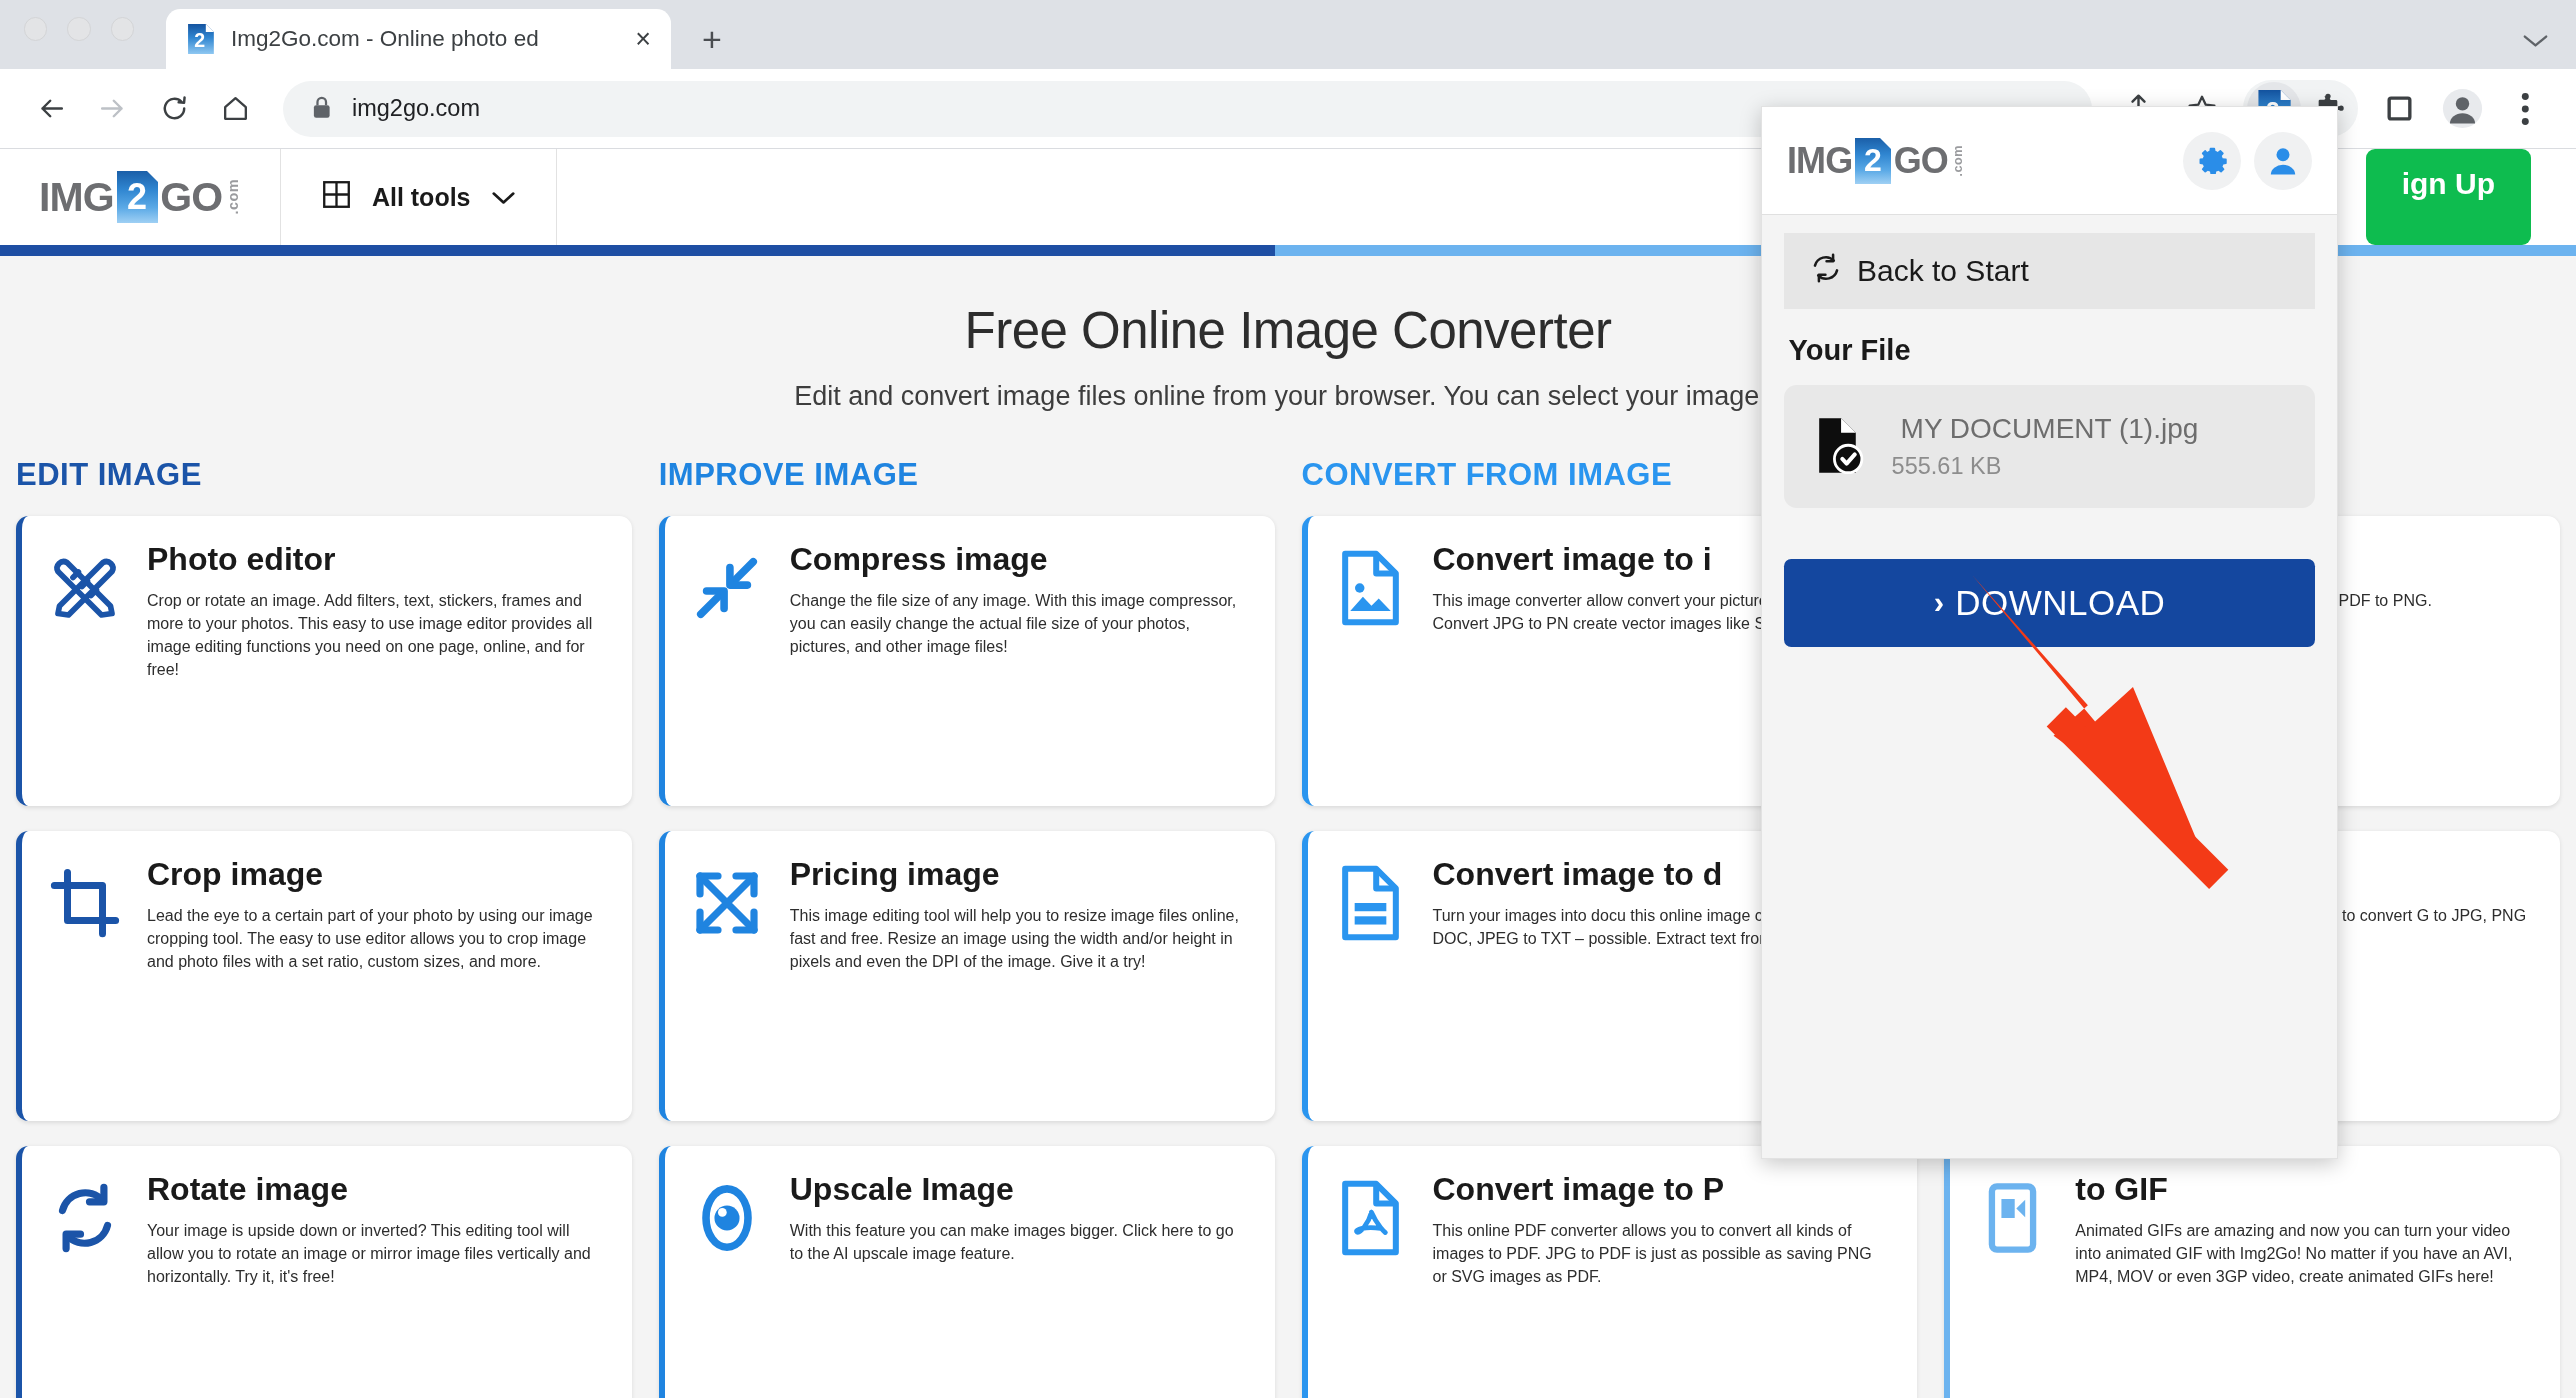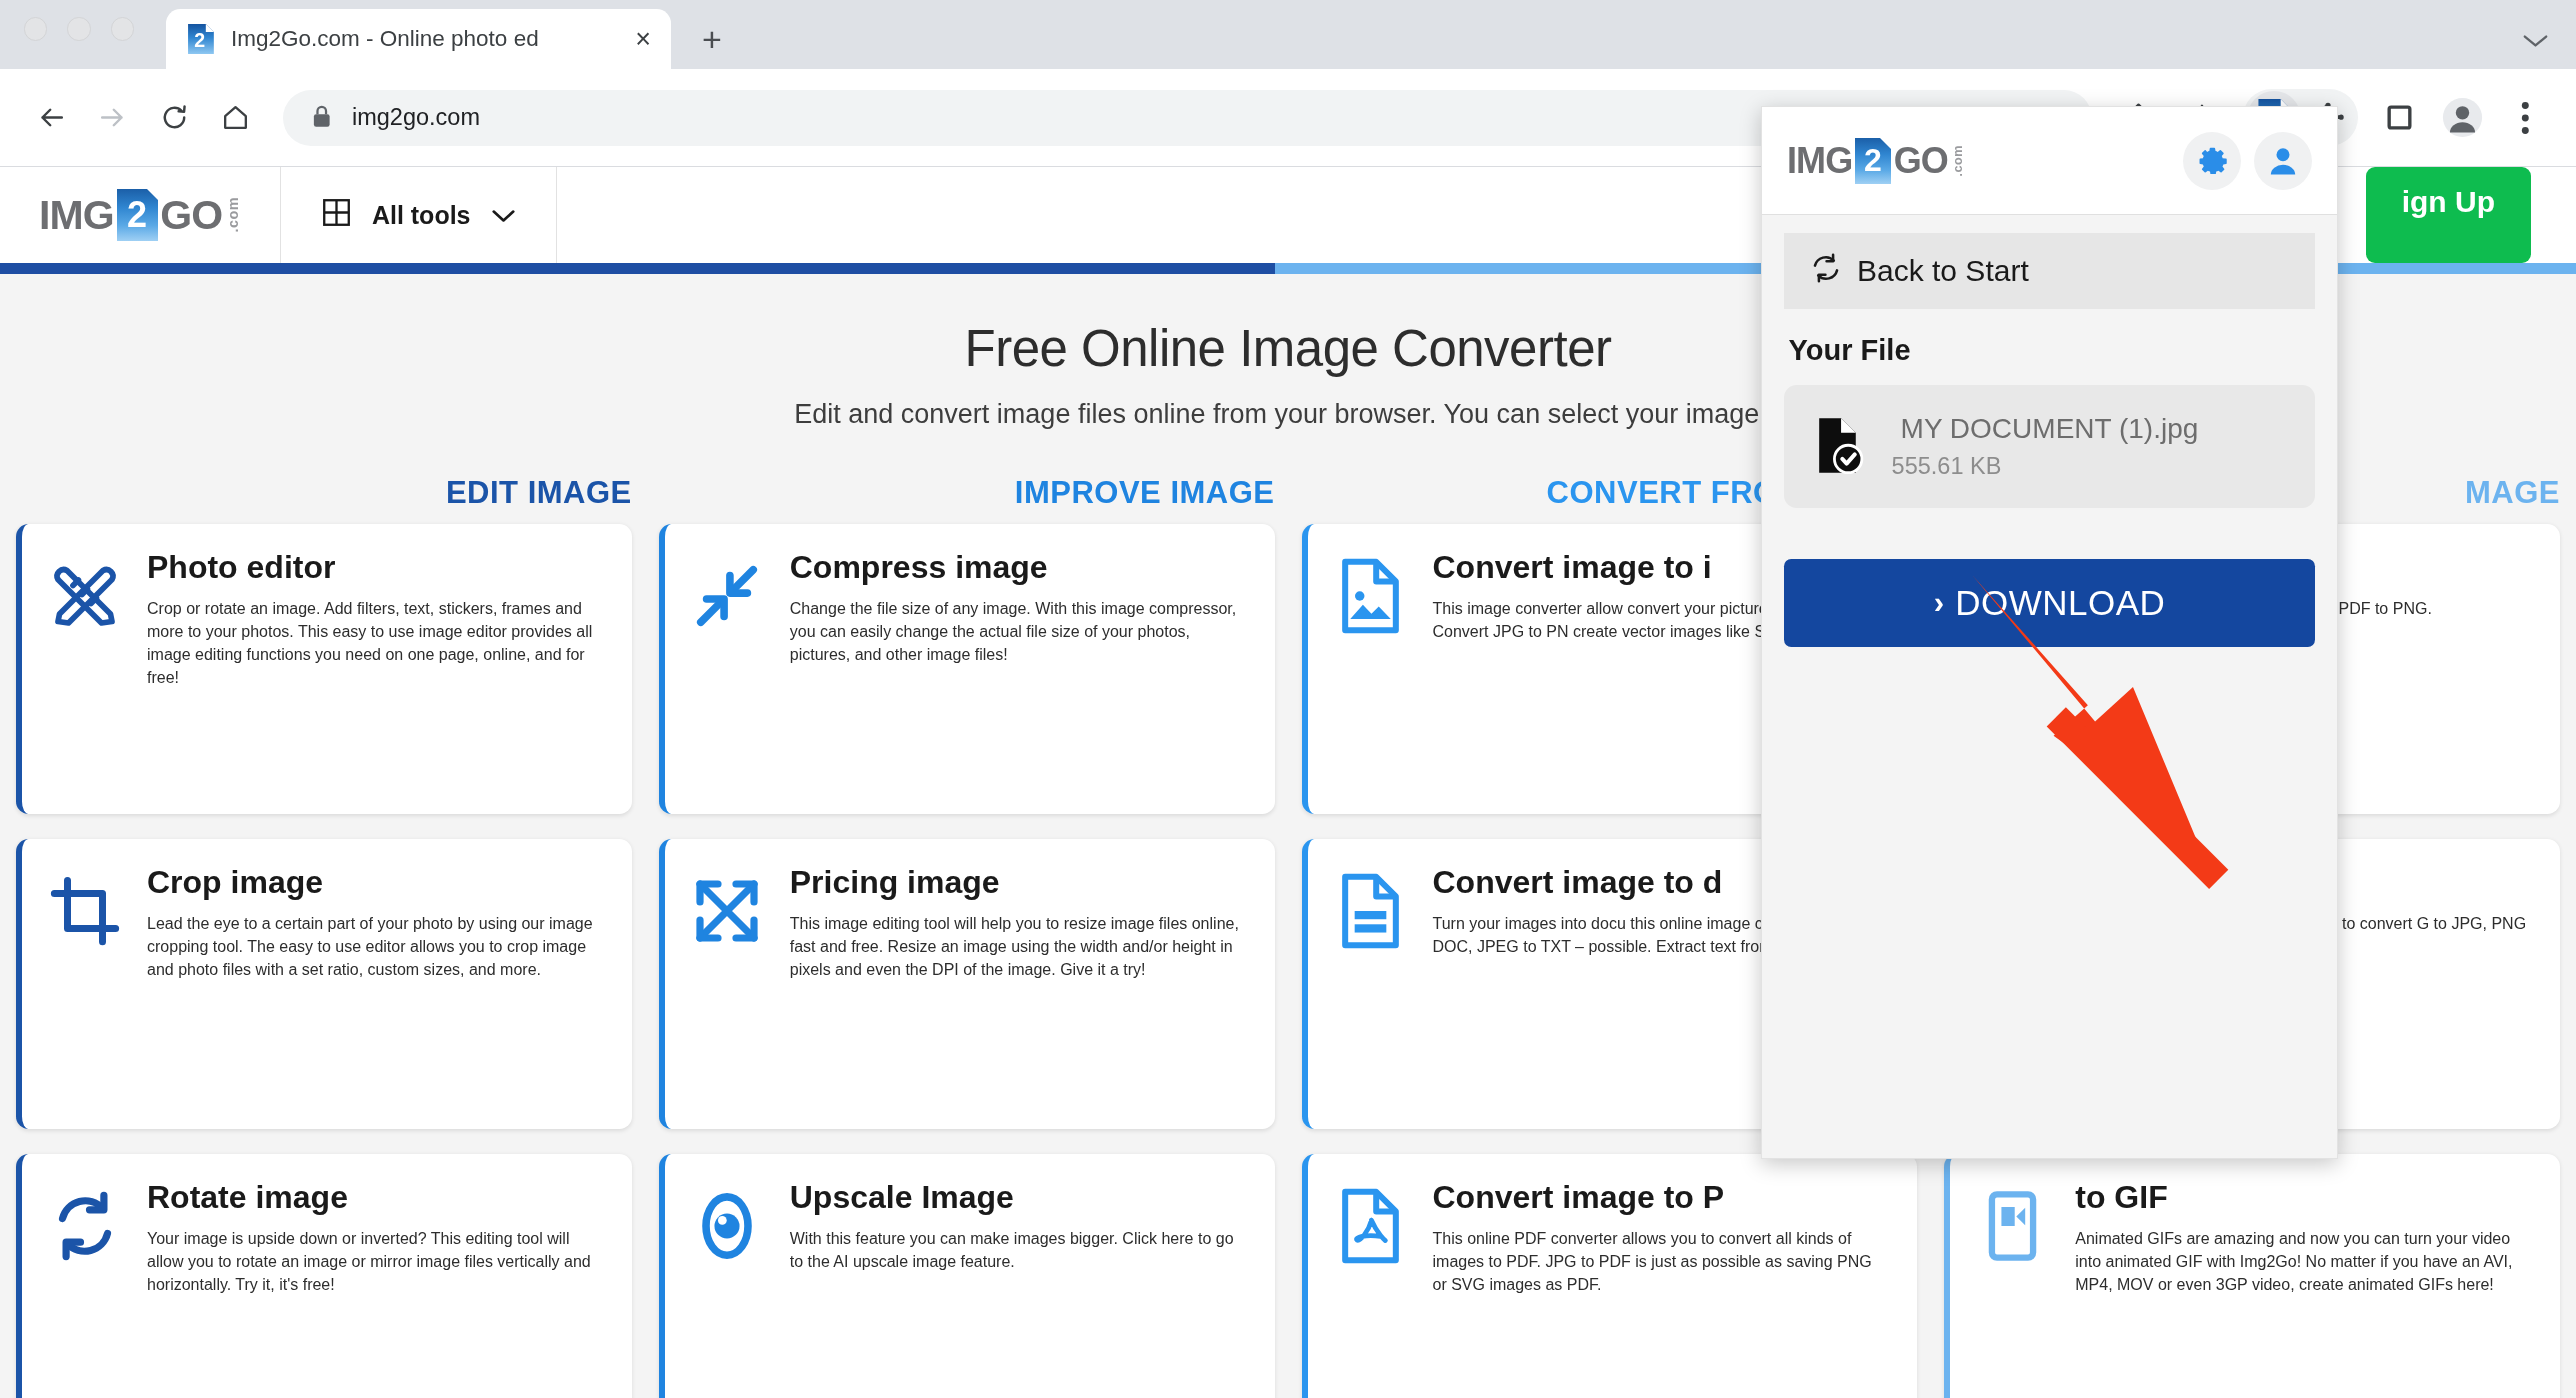--- a/index.html
+++ b/index.html
@@ -39,21 +39,21 @@
     flex: 1 1 auto;
     -webkit-mask-image: linear-gradient(to right, #000 85%, transparent 100%);
     mask-image: linear-gradient(to right, #000 85%, transparent 100%);
   }
   .tab-close { font-size: 27px; color: #3c4043; flex: 0 0 auto; line-height: 1; font-weight: 300; }
   .new-tab { margin-left: 31px; margin-bottom: 12.6px; font-size: 34px; color: #4a4d51; line-height: 1; font-weight: 300; }
   .tabstrip-right { margin-left: auto; padding-right: 27px; padding-bottom: 14.4px; }
   .chev-down-strip { color: #5f6368; font-size: 23.5px; }
 
   .browser-toolbar {
-    height: 98px;
+    height: 80px;
     background: #ffffff;
     display: flex; align-items: center;
     padding: 0 23.5px;
     gap: 5.4px;
     border-bottom: 0.9px solid #dadce0;
   }
   .nav-btn {
     width: 56px; height: 56px;
     display: flex; align-items: center; justify-content: center;
     border-radius: 50%;
@@ -143,22 +143,22 @@
   .hero-h1 { font-size: 51px; font-weight: 400; color: #2d2d2d; letter-spacing: -0.5px; }
   .hero-sub { font-size: 27px; color: #3d3d3d; margin-top: 21.6px; }
 
   .columns {
     display: grid; grid-template-columns: repeat(4, 1fr);
     gap: 0 27px;
     padding: 0 16px;
     margin-top: 45px;
   }
   .col-title {
-    text-align: right; font-size: 31px; font-weight: 700;
-    letter-spacing: 0.5px; margin-bottom: 13px;
+    text-align: left; font-size: 31px; font-weight: 700;
+    letter-spacing: 0.5px; margin-bottom: 23px;
   }
   .col-0 .col-title { color: #1b54a8; }
   .col-1 .col-title { color: #1f84e0; }
   .col-2 .col-title { color: #2a95ef; }
   .col-3 .col-title { color: #6cb3ef; }
 
   .card {
     background: #ffffff;
     border-radius: 12.6px;
     border-left: 6.3px solid #1b54a8;

